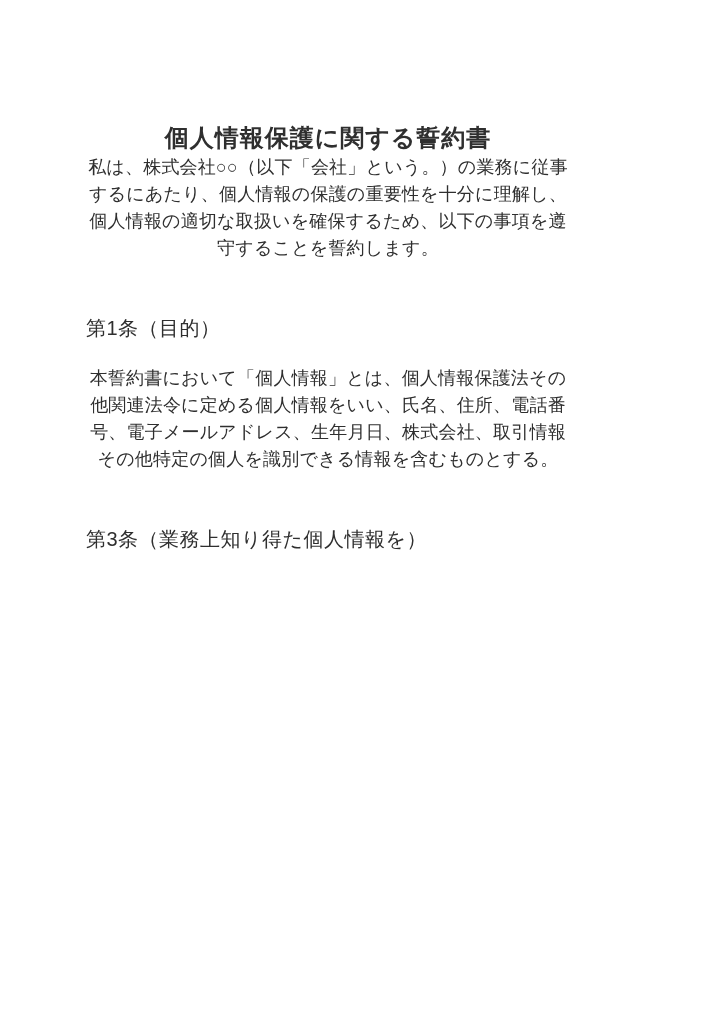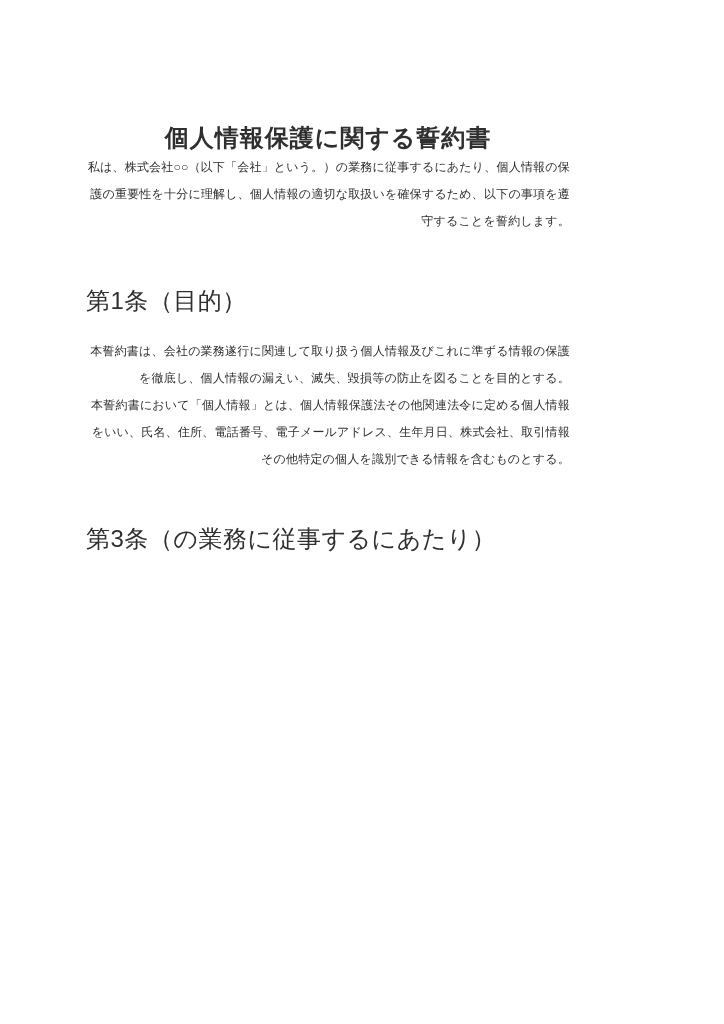--- a/index.html
+++ b/index.html
@@ -28,54 +28,53 @@
     line-height: 33px;
     text-align: center;
     letter-spacing: 1px;
     color: #2f2f2f;
   }
   .intro {
     margin: 57px 0 0 0;
   }
   .body-text {
     margin: 0;
-    font-size: 12px;
+    font-size: 18px;
     font-weight: 500;
     line-height: 27px;
     letter-spacing: 0.2px;
     color: #2f2f2f;
     word-break: break-all;
     line-break: anywhere;
-    text-align: right;
+    text-align: center;
   }
   .sec-heading {
     margin: 52px 0 23px 0;
-    font-size: 24px;
+    font-size: 20px;
     font-weight: 400;
     line-height: 28px;
     letter-spacing: 0.5px;
     color: #2f2f2f;
   }
 </style>
 </head>
 <body>
 
 <div class="page">
 
   <h1 class="doc-title">個人情報保護に関する誓約書</h1>
 
   <p class="body-text intro">私は、株式会社○○（以下「会社」という。）の業務に従事するにあたり、個人情報の保護の重要性を十分に理解し、個人情報の適切な取扱いを確保するため、以下の事項を遵守することを誓約します。</p>
 
   <section>
     <h2 class="sec-heading">第1条（目的）</h2>
-    <p class="body-text">本誓約書は、会社の業務遂行に関連して取り扱う個人情報及びこれに準ずる情報の保護を徹底し、個人情報の漏えい、滅失、毀損等の防止を図ることを目的とする。</p>
   </section>
 
   <section>
     <p class="body-text">本誓約書において「個人情報」とは、個人情報保護法その他関連法令に定める個人情報をいい、氏名、住所、電話番号、電子メールアドレス、生年月日、株式会社、取引情報その他特定の個人を識別できる情報を含むものとする。</p>
   </section>
 
   <section>
-    <h2 class="sec-heading">第3条（の業務に従事するにあたり）</h2>
+    <h2 class="sec-heading">第3条（業務上知り得た個人情報を）</h2>
   </section>
 
 
 </div>
 
 </body></html>

